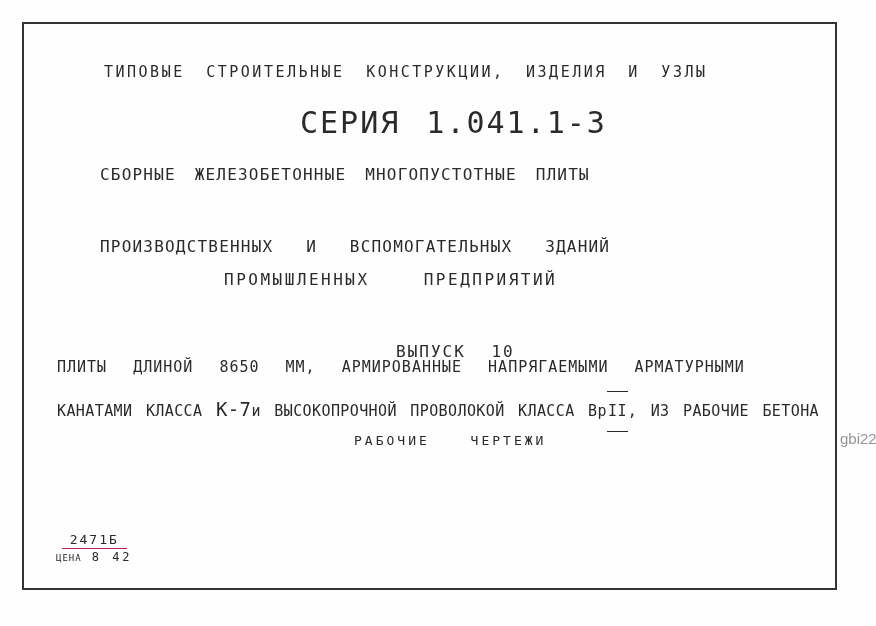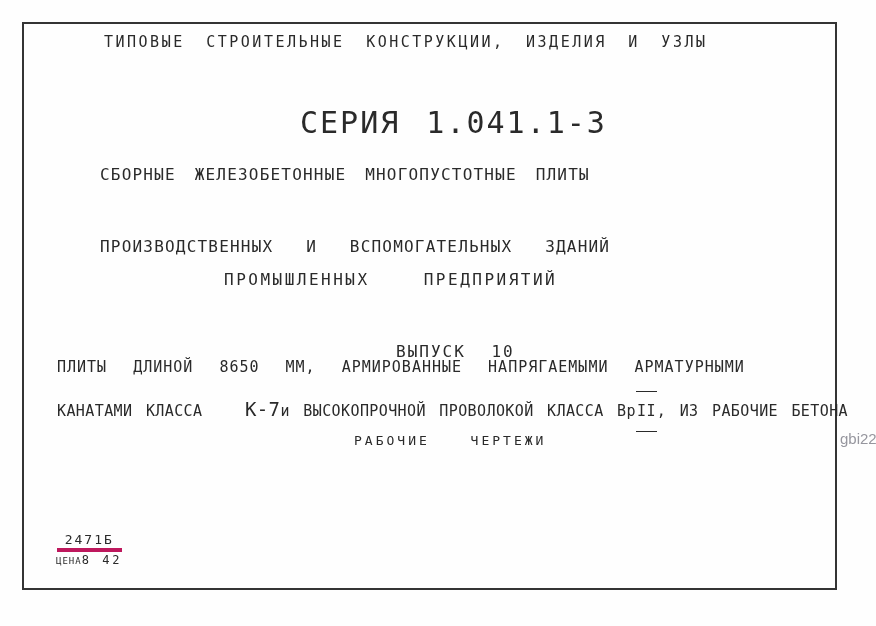--- a/index.html
+++ b/index.html
@@ -23,21 +23,21 @@
     width: 811px;
     height: 564px;
     border: 2px solid #343434;
   }
   .txt {
     position: absolute;
     white-space: nowrap;
     line-height: 1.1;
   }
   .category-line {
-    left: 104px; top: 34px;
+    left: 104px; top: 64px;
     font-size: 15px;
     letter-spacing: 2.5px;
     word-spacing: 10px;
   }
   .series-title {
     left: 300px; top: 106px;
     font-size: 30px;
     letter-spacing: 2px;
     word-spacing: 6px;
   }
@@ -60,21 +60,20 @@
     word-spacing: 16px;
   }
   .desc-line-2 {
     left: 57px; top: 391px;
     font-size: 15px;
     letter-spacing: 0.4px;
     word-spacing: 4px;
   }
   .class-k7 {
     font-size: 19px;
-    margin-left: 29px;
   }
   .roman-wire {
     display: inline-block;
     line-height: 1.0;
     padding: 12px 1px;
     border-top: 1.5px solid #2a2a2a;
     border-bottom: 1.5px solid #2a2a2a;
   }
   .doc-type-line {
     left: 354px; top: 434px;
@@ -85,27 +84,28 @@
   .price-stamp {
     position: absolute;
     left: 56px; top: 529px;
     text-align: center;
   }
   .stamp-number {
     display: inline-block;
     font-size: 13px;
     letter-spacing: 2px;
     padding: 0 8px 1px 8px;
-    border-bottom: 4px solid #be185d;
+    border-bottom: 1px solid #be185d;
   }
   .stamp-price {
     margin-top: 1px;
     display: flex;
     align-items: baseline;
     justify-content: center;
+    gap: 10px;
   }
   .stamp-price-label {
     font-size: 9px;
     letter-spacing: 1px;
   }
   .stamp-price-value {
     font-size: 12px;
     letter-spacing: 3px;
   }
   .watermark {

